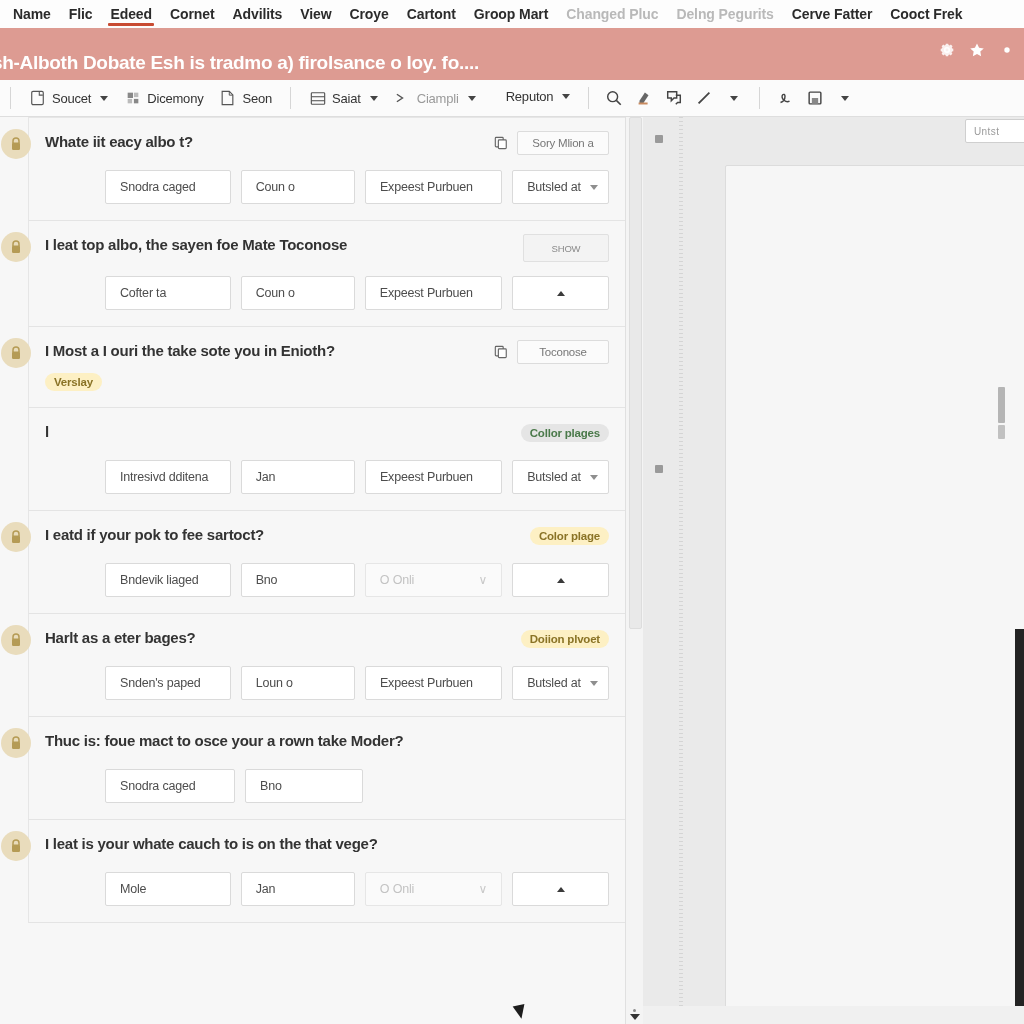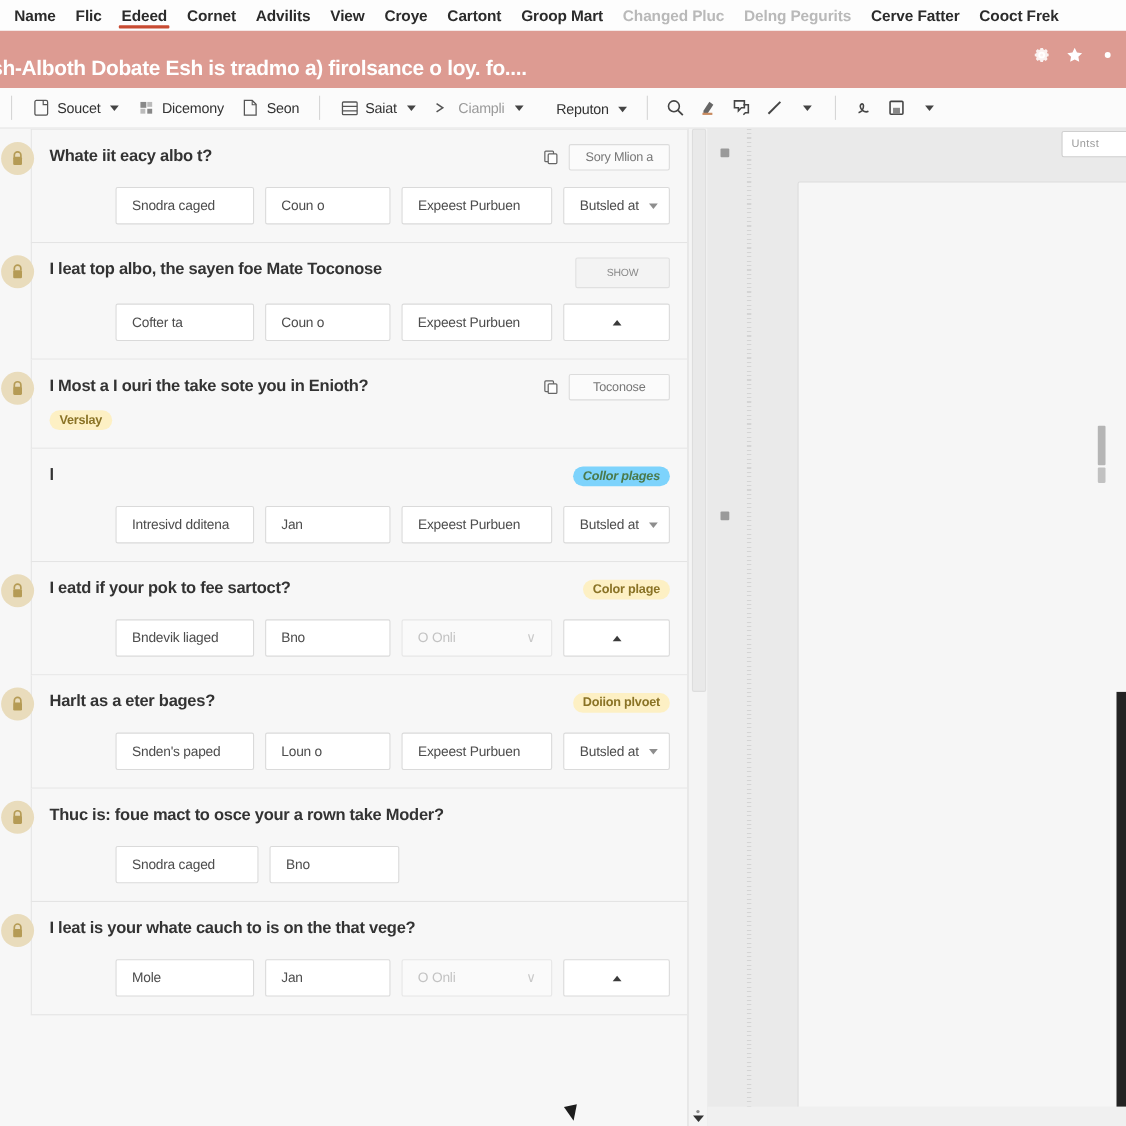--- a/index.html
+++ b/index.html
@@ -100,21 +100,21 @@
   
   .toolbar {
     position: absolute; top: 80px; left: 0;
     width: 1024px; height: 37px;
     background: #fbfbfb;
     border-bottom: 1px solid #dedede;
     display: flex; align-items: center;
     box-sizing: border-box;
     white-space: nowrap;
   }
-  .tb-group { display: flex; align-items: flex-end; }
+  .tb-group { display: flex; align-items: flex-start; }
   .tb-sep {
     width: 1px; height: 22px;
     background: #d6d6d6;
     margin: 0 10px;
   }
   .tb-btn {
     display: flex; align-items: center; gap: 6px;
     padding: 3px 8px;
     font-size: 13px;
     color: #333;
@@ -196,21 +196,21 @@
     display: inline-block;
     font-size: 11.5px;
     padding: 3px 9px;
     border-radius: 10px;
     font-weight: bold;
     letter-spacing: -0.2px;
     vertical-align: middle;
     margin-left: 10px;
   }
   .badge.yellow { background: #fdf0c4; color: #8a7326; }
-  .badge.green  { background: #7dd3fc; color: #4b7a4b; font-style: italic; }
+  .badge.green  { background: #e5e5e5; color: #4b7a4b; }
   .badge.inline-row {
     margin-left: 0;
     align-self: center;
   }
   .sub-badge {
     margin-top: 8px;
     margin-left: 2px;
     display: inline-block;
   }
   .head-right {

